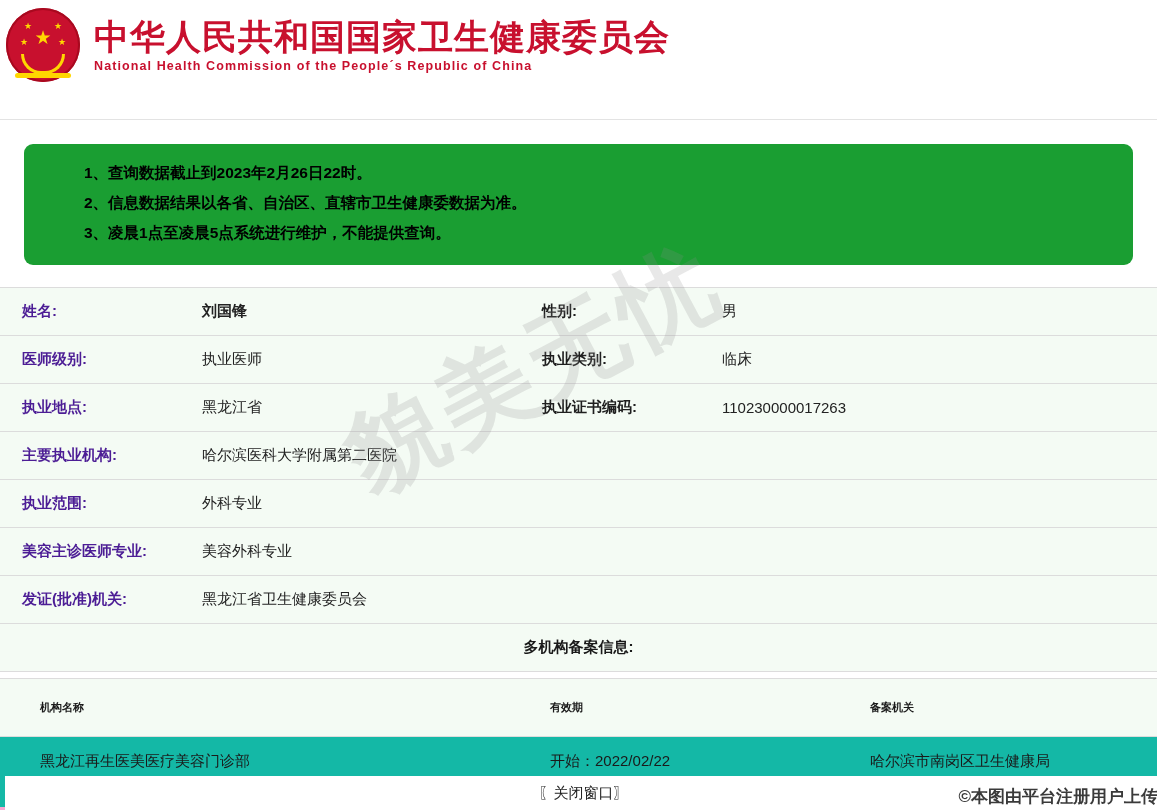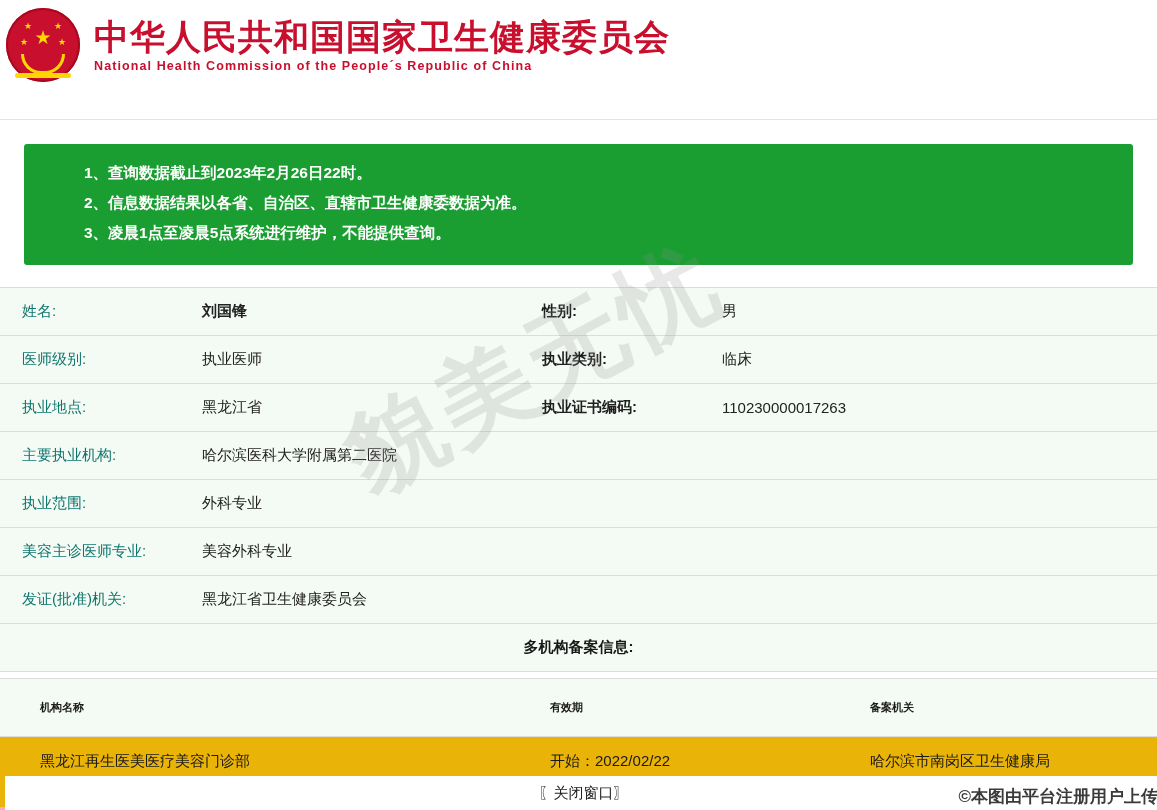--- a/index.html
+++ b/index.html
@@ -90,26 +90,26 @@
     white-space: nowrap;
   }
 
   
   .notice-area {
     padding: 24px 24px 0 24px;
     background: #ffffff;
   }
   .notice {
     background: #1a9e32;
-    color: #ffffff;
+    color: #000000;
     padding: 14px 20px 16px 60px;
     font-size: 15.5px;
     line-height: 1.95;
     font-weight: bold;
-    border-radius: 3px;
+    border-radius: 9px;
   }
   .notice div { white-space: nowrap; }
 
   
   .table-area {
     margin-top: 22px;
     position: relative;
   }
   .watermark {
     position: absolute;
@@ -134,21 +134,21 @@
   }
   table.info td {
     border-top: 1px solid #dcdcdc;
     border-bottom: 1px solid #dcdcdc;
     height: 48px;
     padding: 10px 0 10px 22px;
     font-size: 15px;
     vertical-align: middle;
     background: #f4fbf4;
   }
-  td.label { width: 180px; font-weight: normal; color: #0f766e; }
+  td.label { width: 180px; font-weight: bold; color: #4c1d95; }
   td.value { width: 340px; color: #222; }
   td.label2 { width: 180px; font-weight: bold; color: #1f1f1f; }
   td.value2 { color: #222; }
   td.value.name { font-weight: bold; }
   .full-val { }
   .section-title {
     text-align: center;
     font-weight: bold;
     font-size: 15px;
     padding: 14px 0 !important;
@@ -173,21 +173,21 @@
     height: 58px;
   }
   table.record th.c1 { width: 530px; }
   table.record th.c2 { width: 320px; padding-left: 20px; }
   table.record th.c3 { padding-left: 20px; }
   table.record td {
     font-size: 15px;
     padding: 12px 0 12px 40px;
     vertical-align: top;
     border-bottom: 4px solid #f9a8d4;
-    background: #eab308;
+    background: #14b8a6;
     line-height: 1.55;
   }
   table.record td.c2 { padding-left: 20px; }
   table.record td.c3 { padding-left: 20px; }
 
   
   .footer {
     position: absolute;
     bottom: 0; left: 5px;
     width: 100%;

